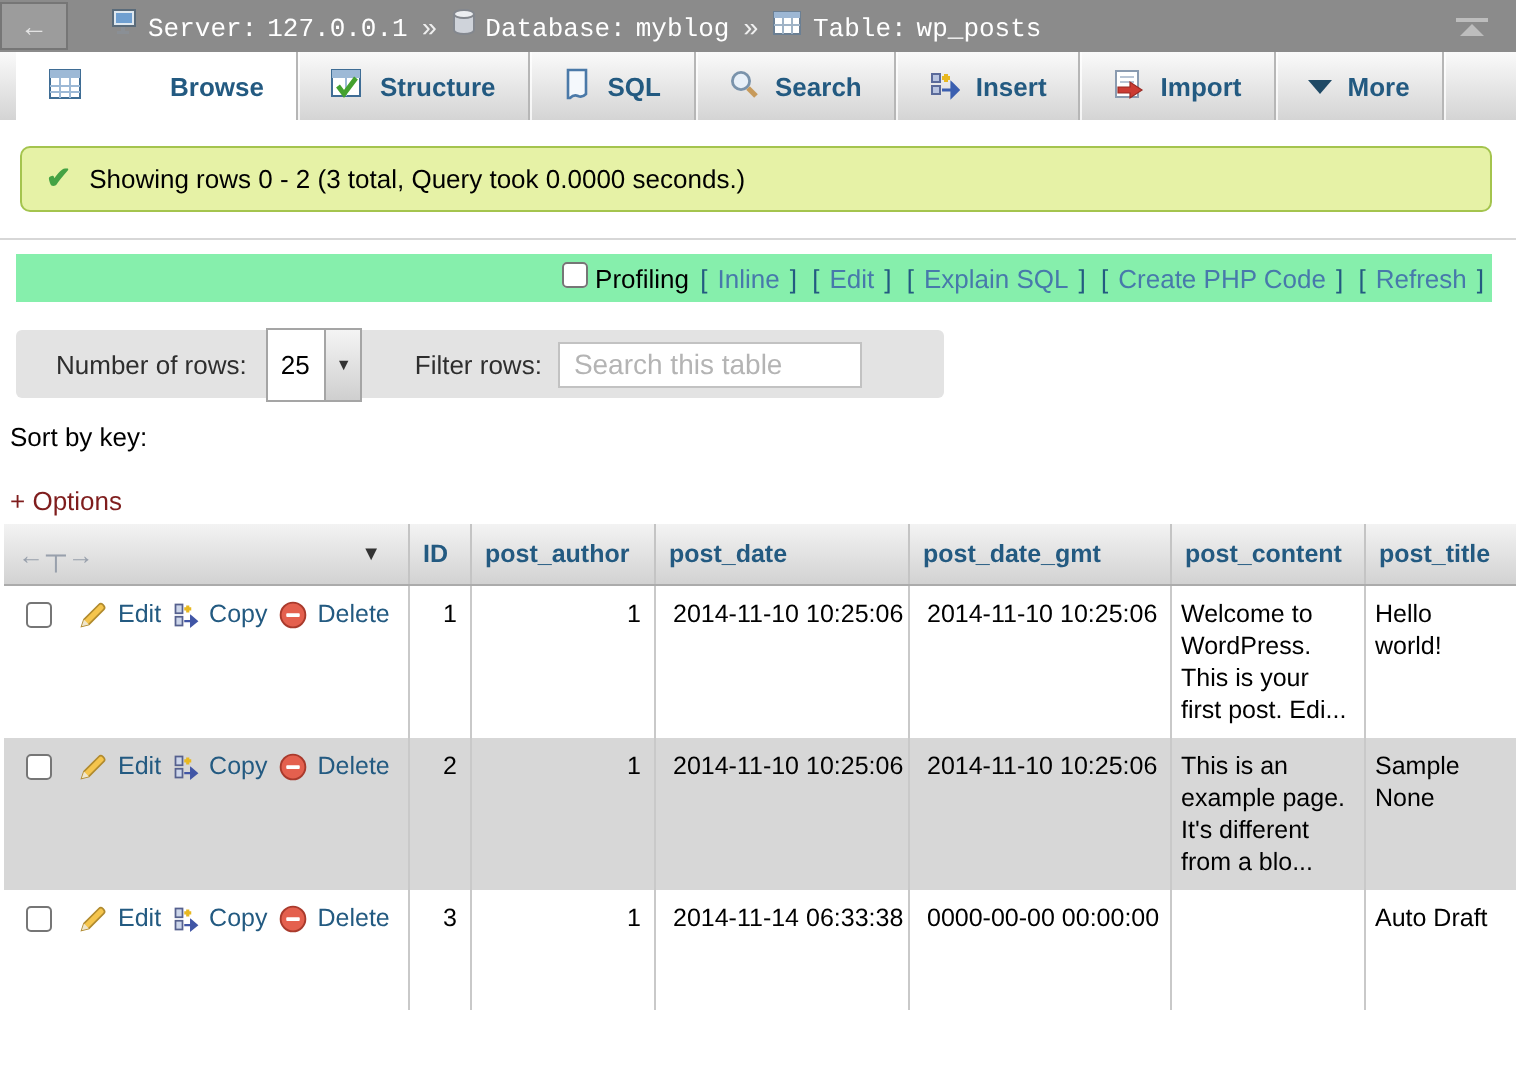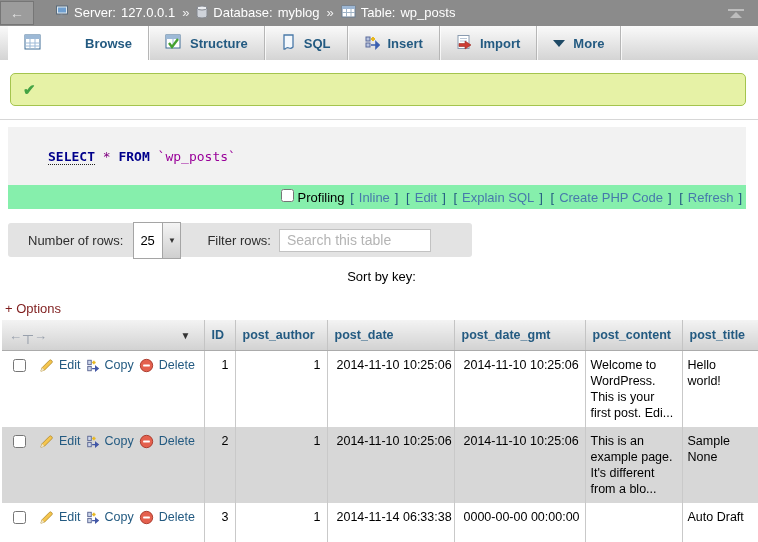--- a/index.html
+++ b/index.html
@@ -4,21 +4,21 @@
 <style>
   * { box-sizing: border-box; margin: 0; padding: 0; }
   html,body { width:758px; height:542px; overflow:hidden; background:#fff;
     font-family:"Liberation Sans", sans-serif; font-size:13px; color:#000; }
 
   
   .topbar { height:26px; background:#8b8b8b; display:flex; align-items:center; color:#fff; }
   .backbox { width:34px; height:24px; margin:1px 0 1px 0; background:#9c9c9c;
     border:1px solid #767676; display:flex; align-items:center; justify-content:center;
     color:#e3e3e3; font-size:14px; cursor:pointer; }
-  .crumbs { display:flex; align-items:flex-start; gap:5px; margin-left:20px; white-space:nowrap; }
+  .crumbs { display:flex; align-items:flex-end; gap:5px; margin-left:20px; white-space:nowrap;font-family:Liberation Mono, monospace; }
   .crumbs .sep { margin:0 2px; color:#efefef; }
   .crumb-link { color:#fff; text-decoration:none; cursor:pointer; }
   .ticon { display:inline-block; vertical-align:middle; }
   .collapse { margin-left:auto; margin-right:14px; width:16px; cursor:pointer; text-align:center; }
   .collapse .bar { height:2px; background:#bdbdbd; margin-bottom:1px; }
   .collapse .chev { width:0; height:0; margin:0 auto; border-left:6px solid transparent;
     border-right:6px solid transparent; border-bottom:6px solid #bdbdbd; }
 
   
   .tabstrip { height:34px; background:linear-gradient(#fafafa,#d4d4d4); display:flex; padding-left:8px; }
@@ -55,21 +55,21 @@
   .selwrap select { -webkit-appearance:none; appearance:none; border:1px solid #a5a5a5;
     background:#fff; height:37px; font-size:13px; padding:0 22px 0 6px;
     font-family:"Liberation Sans",sans-serif; cursor:pointer; }
   .selwrap::after { content:"▼"; position:absolute; top:1px; right:1px; bottom:1px; width:17px;
     background:linear-gradient(#f4f4f4,#cfcfcf); border-left:1px solid #a5a5a5; color:#333;
     font-size:8px; display:flex; align-items:center; justify-content:center; pointer-events:none; }
   .flabel { margin-left:26px; }
   .filterinput { margin-left:8px; width:152px; height:23px; border:1px solid #c2c2c2;
     padding:0 7px; font-size:14px; font-family:"Liberation Sans",sans-serif; color:#333; }
   .filterinput::placeholder { color:#b4b4b4; }
-  .sortrow { margin:12px 0 0 5px; display:flex; align-items:center;flex-direction:column; }
+  .sortrow { margin:12px 0 0 5px; display:flex; align-items:center; }
   .sortrow .selwrap { margin-left:9px; }
   .sortrow select { width:203px; }
   .optionslink { display:inline-block; margin:17px 0 0 5px; color:#7f1d1d; text-decoration:none; cursor:pointer; }
 
   
   table.results { border-collapse:collapse; table-layout:fixed; width:756px; margin:4px 0 0 2px; }
   .results th { background:linear-gradient(#f3f3f3,#d2d2d2); color:#235a81; font-weight:bold;
     text-align:left; font-size:12.5px; padding:7px 6px 7px 7px; border-right:1px solid #c4c4c4;
     border-bottom:1px solid #ababab; white-space:nowrap; overflow:hidden; cursor:pointer; }
   .results td { vertical-align:top; padding:6px 5px; font-size:12.5px; line-height:16px;
@@ -168,20 +168,29 @@
     <span class="ticon">
       <svg width="15" height="16" viewBox="0 0 15 16">
           <path d="M3 1 h9 v12 q-2 2 -4 1 q-2 -1 -4 1 L3 15 Z" fill="#f4f8fc" stroke="#4a79a8" stroke-width="1.3"></path>
         </svg>
     </span>
     <span>SQL</span>
   </div>
   <div class="tab">
     <span class="ticon">
       <svg width="16" height="16" viewBox="0 0 16 16">
+          <circle cx="6.5" cy="6.5" r="4.3" fill="#e8f0f8" stroke="#7a93ab" stroke-width="1.4"></circle>
+          <line x1="10" y1="10" x2="14" y2="14" stroke="#c79a5b" stroke-width="2.6"></line>
+        </svg>
+    </span>
+    <span>Search</span>
+  </div>
+  <div class="tab">
+    <span class="ticon">
+      <svg width="16" height="16" viewBox="0 0 16 16">
           <rect x="2" y="3" width="4" height="4" fill="#b8c4e0" stroke="#5a6a9a"></rect>
           <rect x="2" y="9" width="4" height="4" fill="#b8c4e0" stroke="#5a6a9a"></rect>
           <path d="M7 5 h4 M9 3 v4" stroke="#e8b820" stroke-width="2"></path>
           <path d="M7 11 h5 M12 8 l3 3 l-3 3 Z" fill="#3b5fb0" stroke="#3b5fb0" stroke-width="1.6"></path>
         </svg>
     </span>
     <span>Insert</span>
   </div>
   <div class="tab">
     <span class="ticon">
@@ -196,32 +205,27 @@
   </div>
   <div class="tab">
     <span class="caret-down"></span>
     <span>More</span>
   </div>
 </div>
 
 
 <div class="success">
   <span class="check">✔</span>
+  <span>Showing rows 0 - 2 (3 total, Query took 0.0000 seconds.)</span>
 </div>
 
 <div class="divider"></div>
 
 
 <div class="querybox">
-  <div class="sqlline">
-    <span class="kw kw-help">SELECT</span>
-    <span class="sqlstar">*</span>
-    <span class="kw">FROM</span>
-    <span class="ident">`wp_posts`</span>
-  </div>
   <div class="profbar">
     <input type="checkbox" style="">
     <span>Profiling</span>
     <span class="pbr">[</span><a class="plink">Inline</a><span class="pbr">]</span>
     <span class="pbr">[</span><a class="plink">Edit</a><span class="pbr">]</span>
     <span class="pbr">[</span><a class="plink">Explain SQL</a><span class="pbr">]</span>
     <span class="pbr">[</span><a class="plink">Create PHP Code</a><span class="pbr">]</span>
     <span class="pbr">[</span><a class="plink">Refresh</a><span class="pbr">]</span>
   </div>
 </div>

